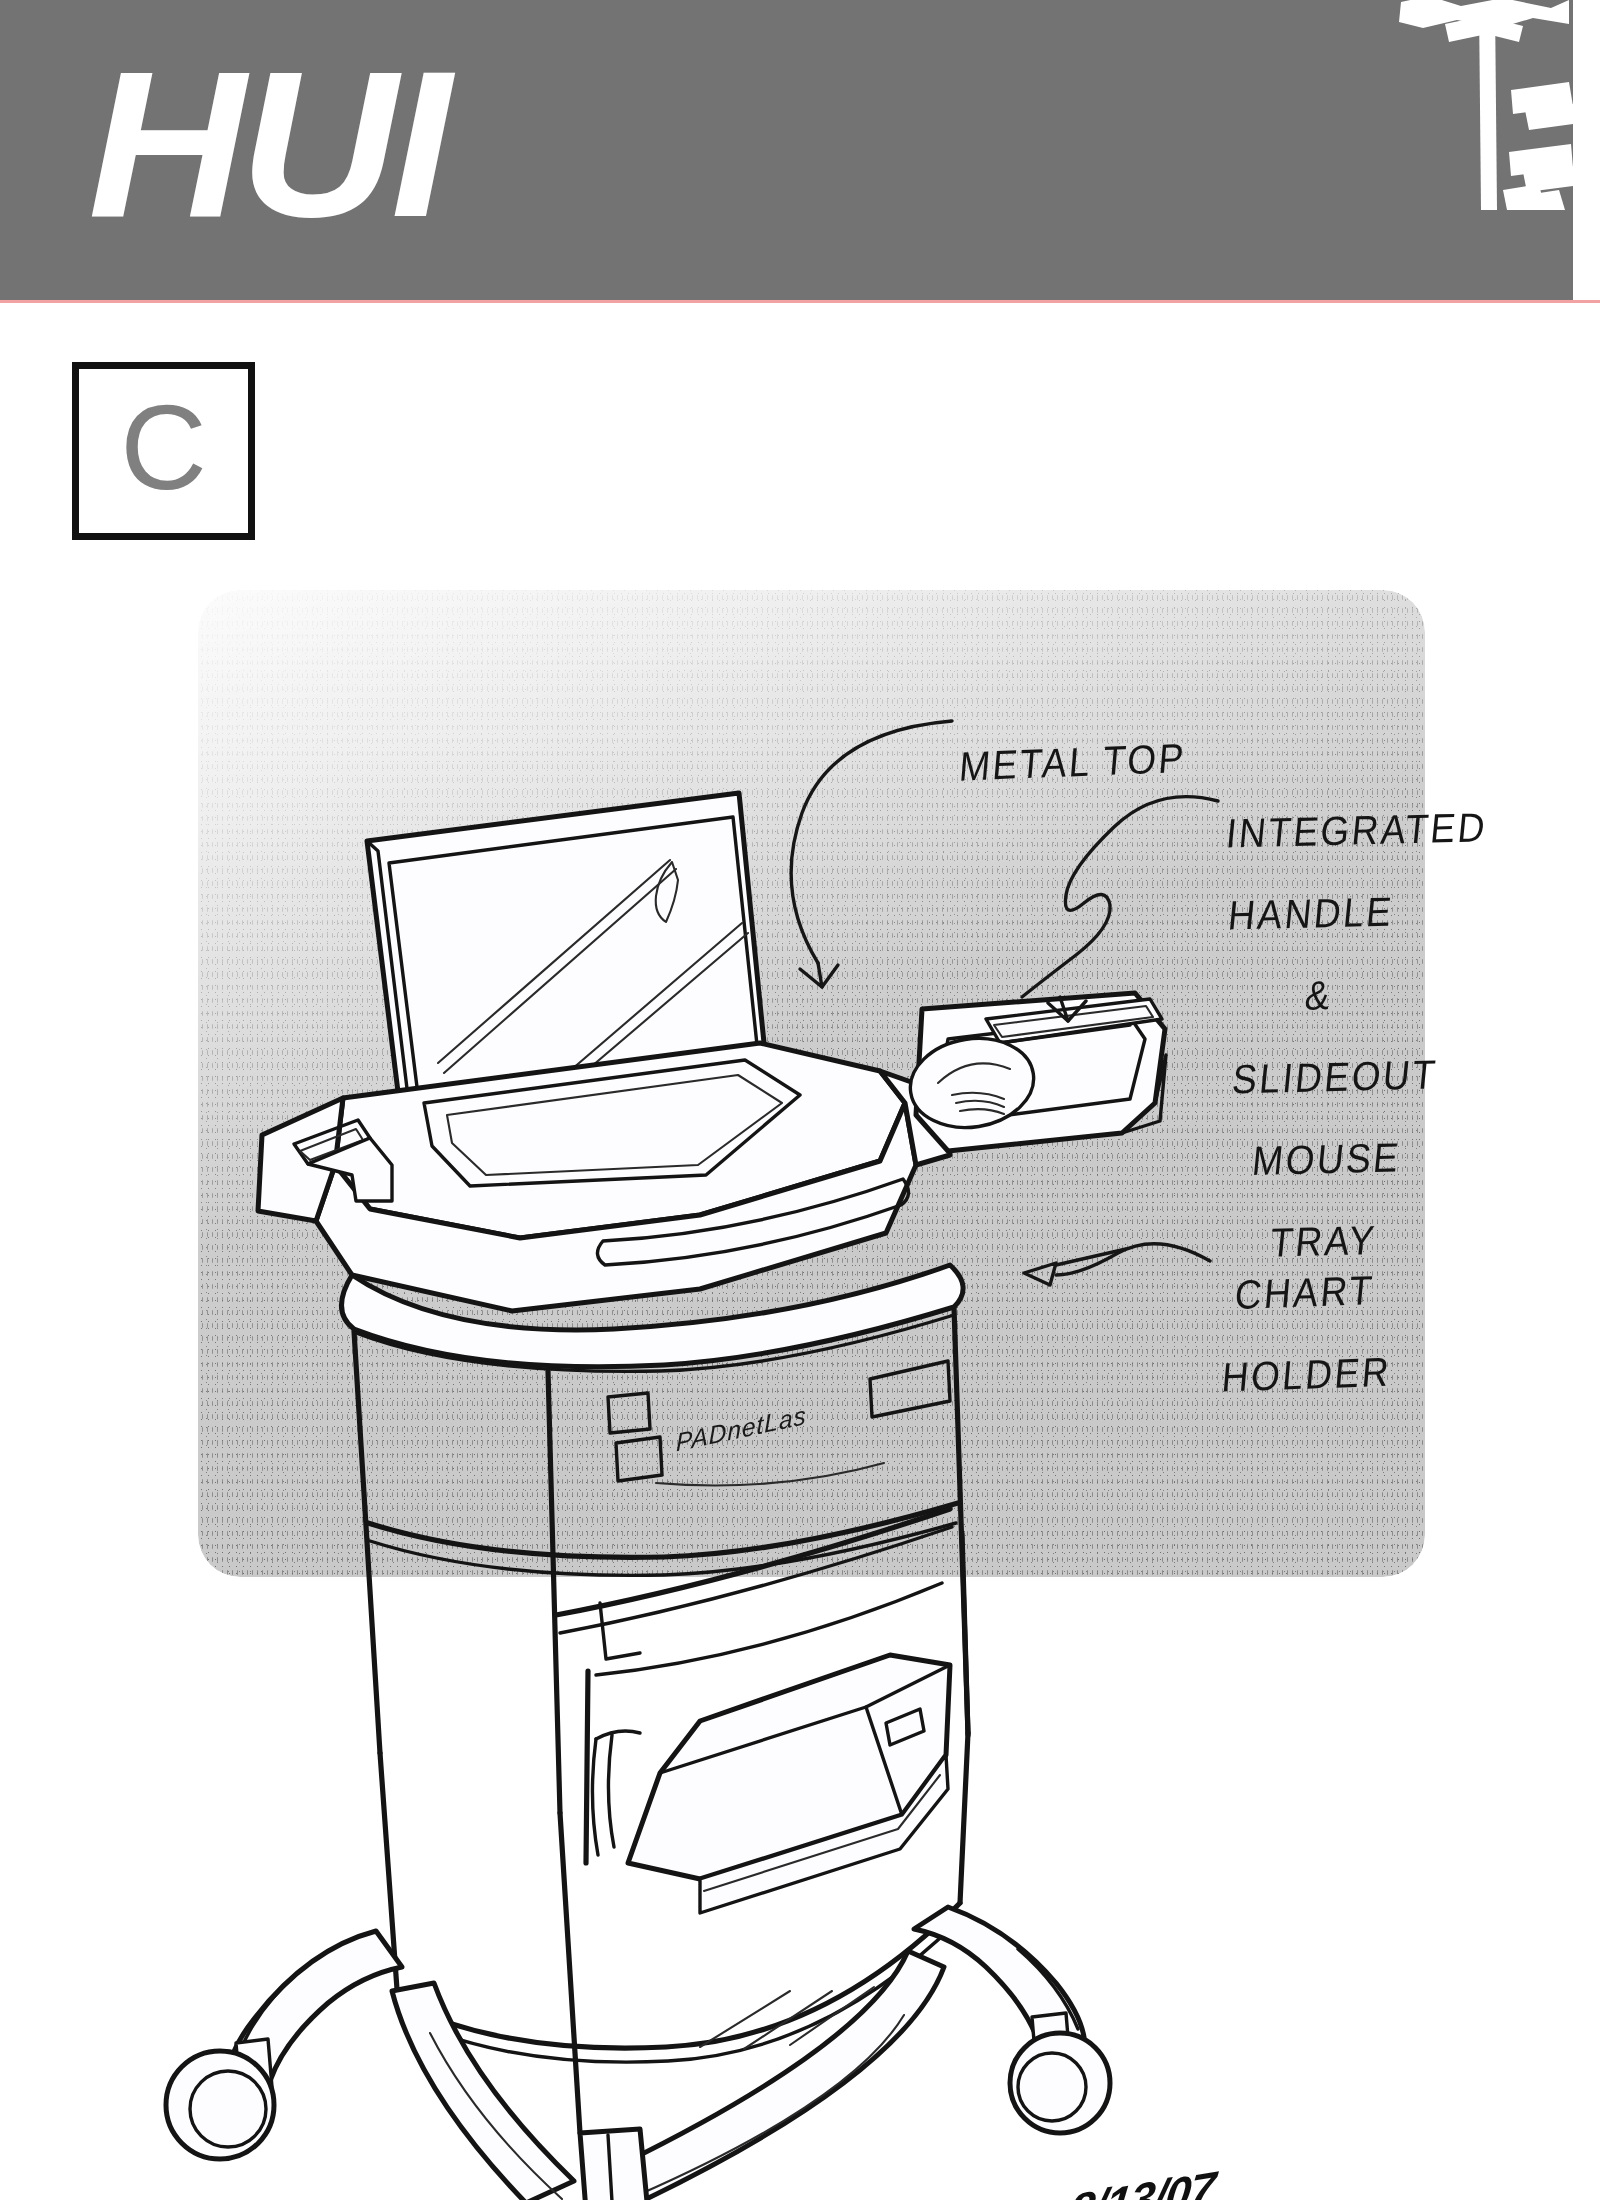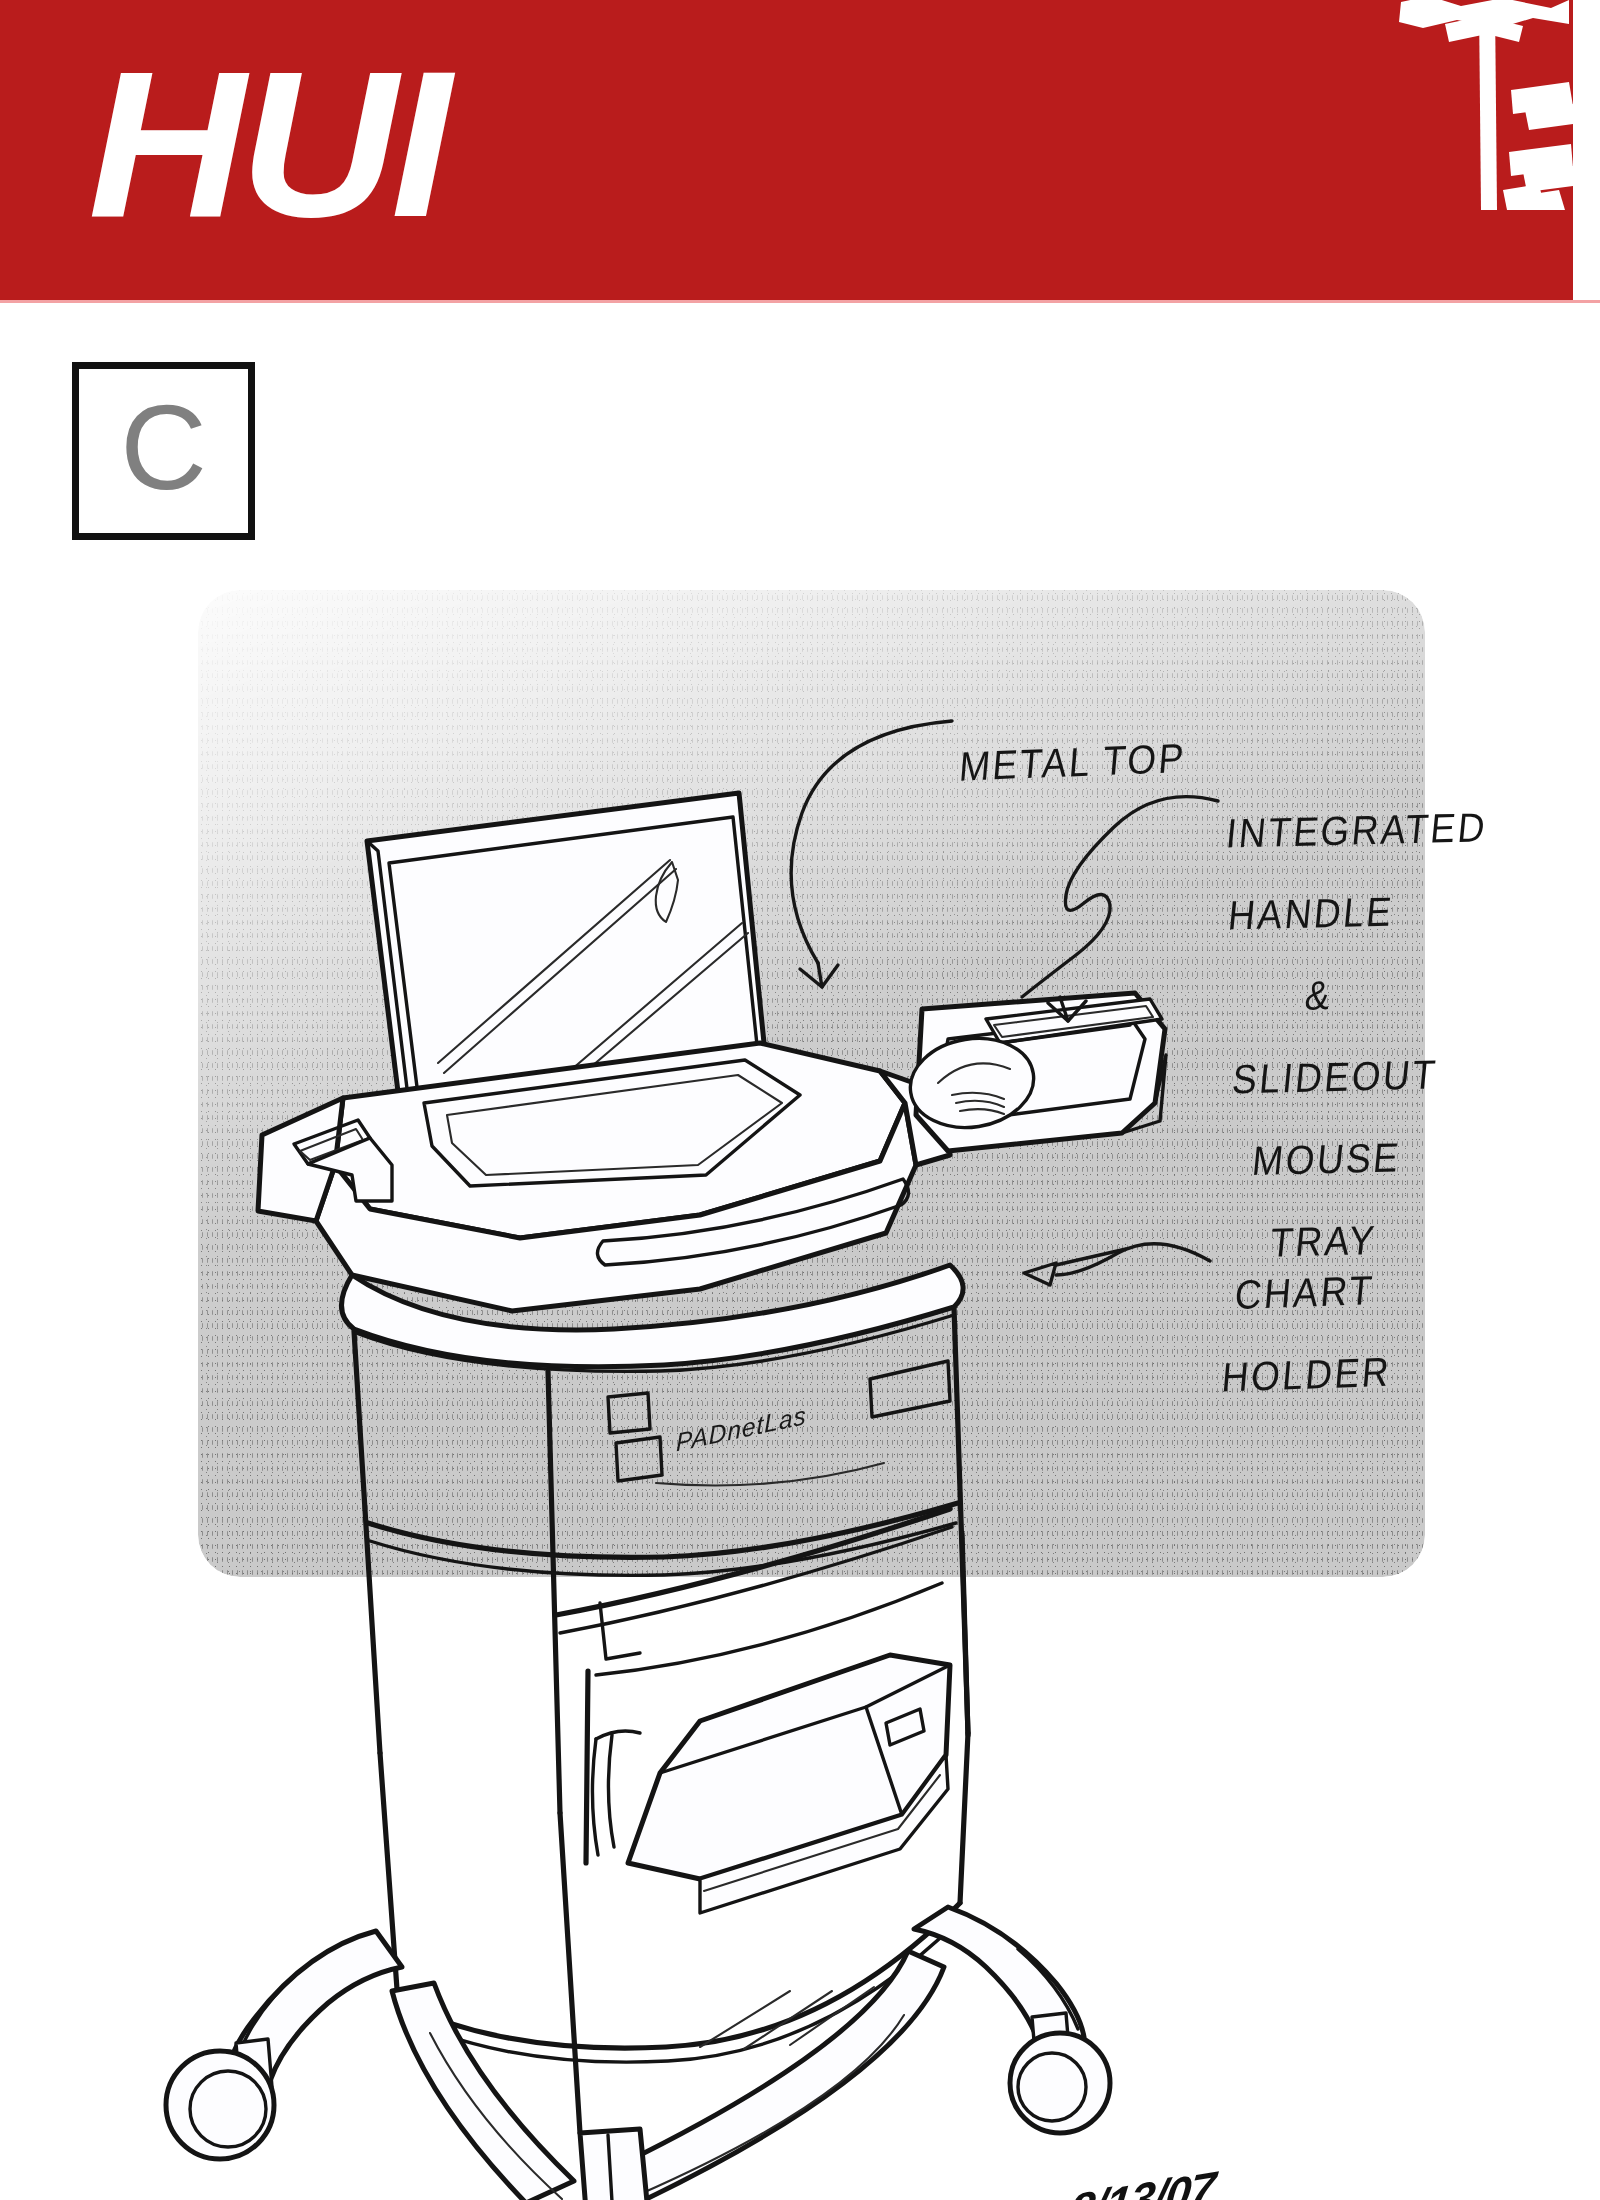--- a/index.html
+++ b/index.html
@@ -14,21 +14,21 @@
     overflow: hidden;
     font-family: "Liberation Sans", sans-serif;
   }
 
   
   #header-band {
     position: absolute;
     left: 0; top: 0;
     width: 1573px;
     height: 300px;
-    background: #b91c1c;
+    background: #737373;
     overflow: hidden;
   }
   #brand-wordmark {
     position: absolute;
     left: 88px;
     top: 44px;
     font-family: "Liberation Sans", sans-serif;
     font-weight: 700;
     font-style: italic;
     font-size: 208px;

